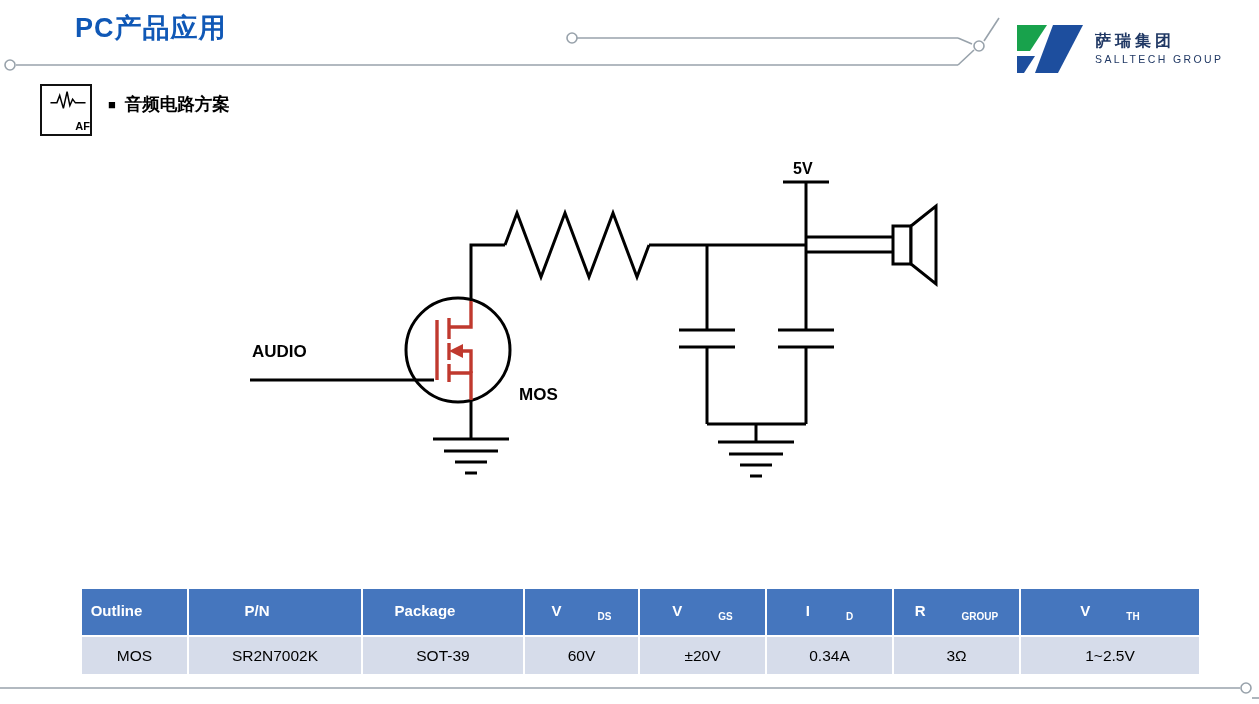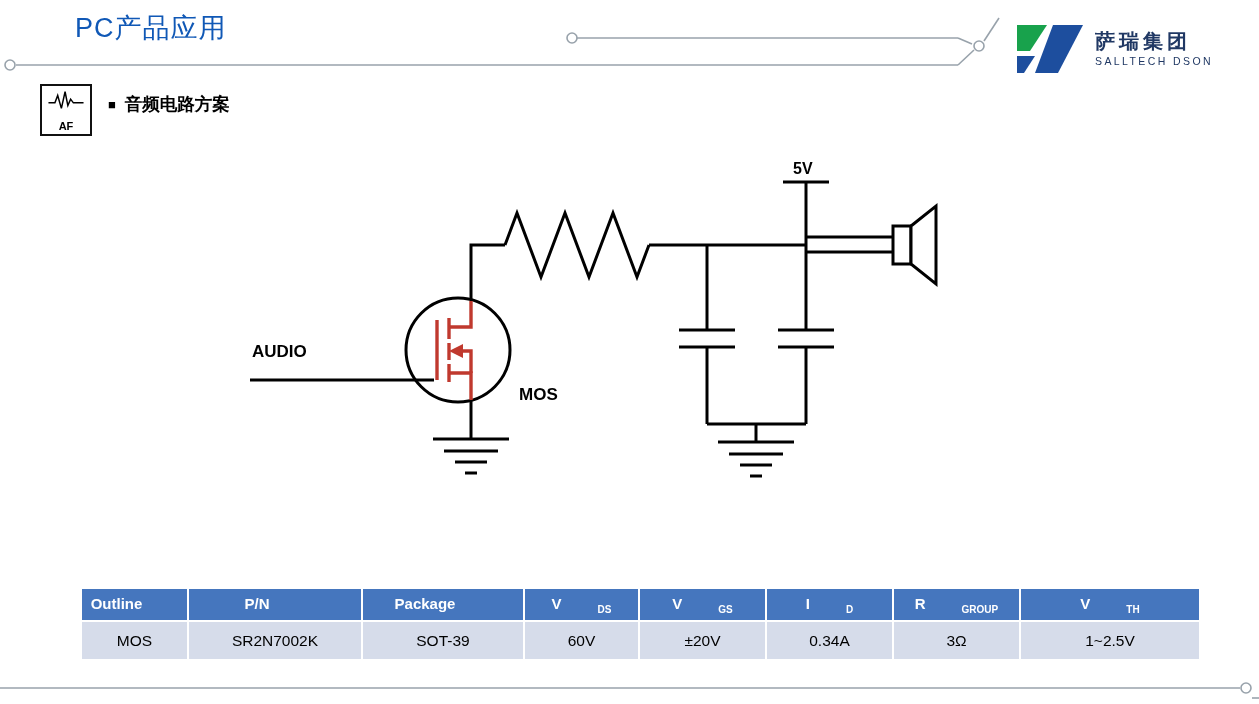--- a/index.html
+++ b/index.html
@@ -27,61 +27,61 @@
   .red { stroke: var(--mosfet_red); stroke-width: 3.4; fill: none; }
   .redfill { fill: var(--mosfet_red); stroke: none; }
   .lbl {
     font-family: "Liberation Sans", "DejaVu Sans", sans-serif;
     font-weight: 700; font-size: 17px; fill: #000000;
   }
   .lbl-small { font-size: 16px; }
   
   .title {
     position: absolute; left: 75px; top: 10px; margin: 0;
-    font-size: 27px; font-weight: 400; letter-spacing: 1px;
+    font-size: 27px; font-weight: 700; letter-spacing: 1px;
     color: var(--title_blue);
   }
   .logo {
     position: absolute; left: 1015px; top: 20px;
     display: flex; align-items: center; gap: 10px;
   }
   .logo-text { display: flex; flex-direction: column; align-items: flex-start; }
   .logo-cn {
-    font-size: 20px; font-weight: 700; letter-spacing: 4px;
+    font-size: 16px; font-weight: 700; letter-spacing: 4px;
     color: var(--logo_navy); line-height: 1.2; white-space: nowrap;
   }
   .logo-en {
     font-size: 10.5px; font-weight: 500; letter-spacing: 2.4px;
     color: var(--logo_navy); margin-top: 2px; white-space: nowrap;
   }
   
   .af-box {
     position: absolute; left: 40px; top: 84px;
     width: 52px; height: 52px;
     border: 2px solid #111111; background: #ffffff;
-    display: flex; flex-direction: column; align-items: center; justify-content: center; gap: 8px;
+    display: flex; flex-direction: column; align-items: flex-end; justify-content: center; gap: 8px;
   }
   .af-label { font-size: 11px; font-weight: 700; color: #000; margin-top: -1px; }
   .section-title {
     position: absolute; left: 108px; top: 92px;
     display: flex; align-items: center; gap: 9px;
     font-size: 17.5px; font-weight: 700; color: #000000;
   }
   .bullet { font-size: 13px; line-height: 1; }
   
   .spec-table {
     position: absolute; left: 80px; top: 587px;
     width: 1103px;
     border-collapse: separate; border-spacing: 2.5px;
     table-layout: fixed;
   }
   .spec-table th {
     background: var(--table_header); color: #ffffff;
     font-size: 15px; font-weight: 700;
-    height: 31px; text-align: center; padding: 0 2px;
+    height: 46px; text-align: center; padding: 0 2px;
   }
   .spec-table td {
     background: var(--table_row); color: #000000;
     font-size: 15.5px; font-weight: 400;
     height: 37px; text-align: center; padding: 0 2px;
   }
   .spec-table sub { font-size: 10px; padding-left: 36px; }
 </style>
 </head>
 <body>
@@ -176,21 +176,21 @@
   <h1 class="title">PC产品应用</h1>
 
   <div class="logo">
     <svg width="70" height="56" viewBox="0 0 70 56">
       <path d="M2,5 L32,5 L15,31 L2,31 Z" fill="#18a24c"></path>
       <path d="M38,5 L68,5 L43,53 L20,53 Z" fill="#1d4e9e"></path>
       <path d="M2,36 L20,36 L9,53 L2,53 Z" fill="#1d4e9e"></path>
     </svg>
     <div class="logo-text">
       <div class="logo-cn">萨瑞集团</div>
-      <div class="logo-en">SALLTECH DSON</div>
+      <div class="logo-en">SALLTECH GROUP</div>
     </div>
   </div>
 
   <div class="af-box">
     <svg width="44" height="24" viewBox="0 0 44 26">
       <polyline points="3,15 10,15 13,7 17,21 21,3 24,18 27,11 30,15 41,15" fill="none" stroke="#000000" stroke-width="1.6"></polyline>
     </svg>
     <div class="af-label">AF</div>
   </div>
 

